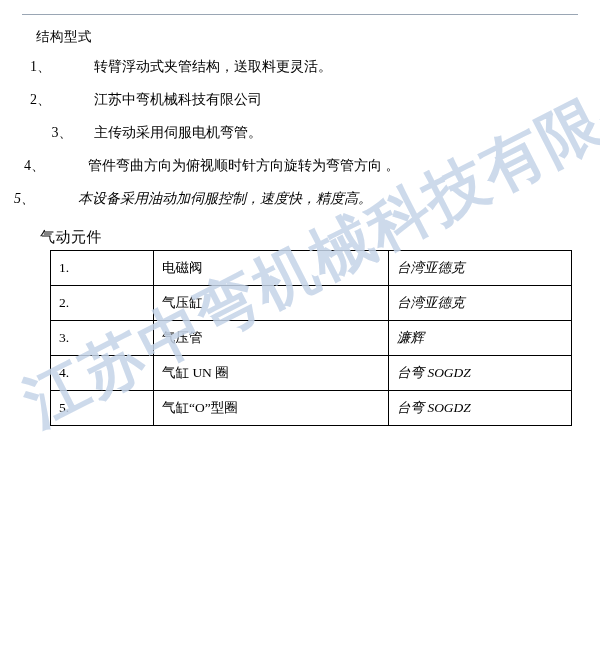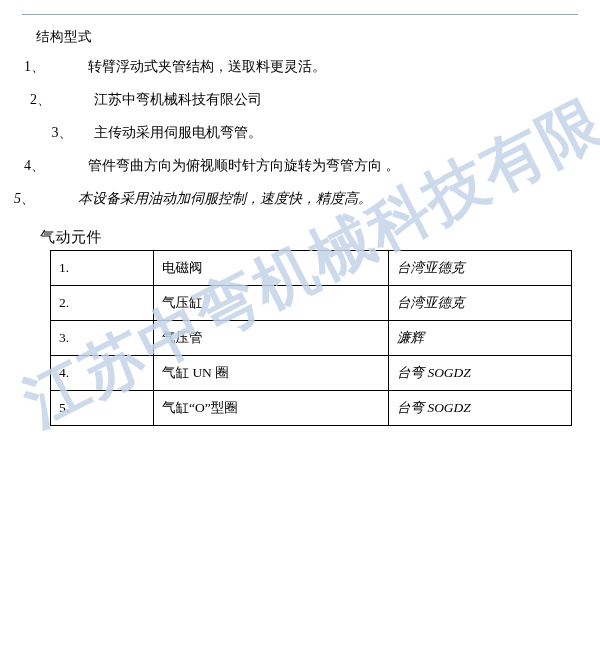--- a/index.html
+++ b/index.html
@@ -106,21 +106,21 @@
 <body>
 
 <div class="page">
 
   <div class="top-rule"></div>
 
   <div class="content">
 
     <div class="heading" style="left:36px; top:28px;">结构型式</div>
 
-    <div class="listline" style="left:24px; top:58px;">
+    <div class="listline" style="left:30px; top:58px;">
       <span class="num">1、</span><span>转臂浮动式夹管结构，送取料更灵活。</span>
     </div>
     <div class="listline" style="left:30px; top:91px;">
       <span class="num">2、</span><span>江苏中弯机械科技有限公司</span>
     </div>
     <div class="listline" style="left:30px; top:124px;text-align:center;">
       <span class="num">3、</span><span>主传动采用伺服电机弯管。</span>
     </div>
     <div class="listline" style="left:24px; top:157px;">
       <span class="num">4、</span><span>管件弯曲方向为俯视顺时针方向旋转为弯管方向 。</span>

